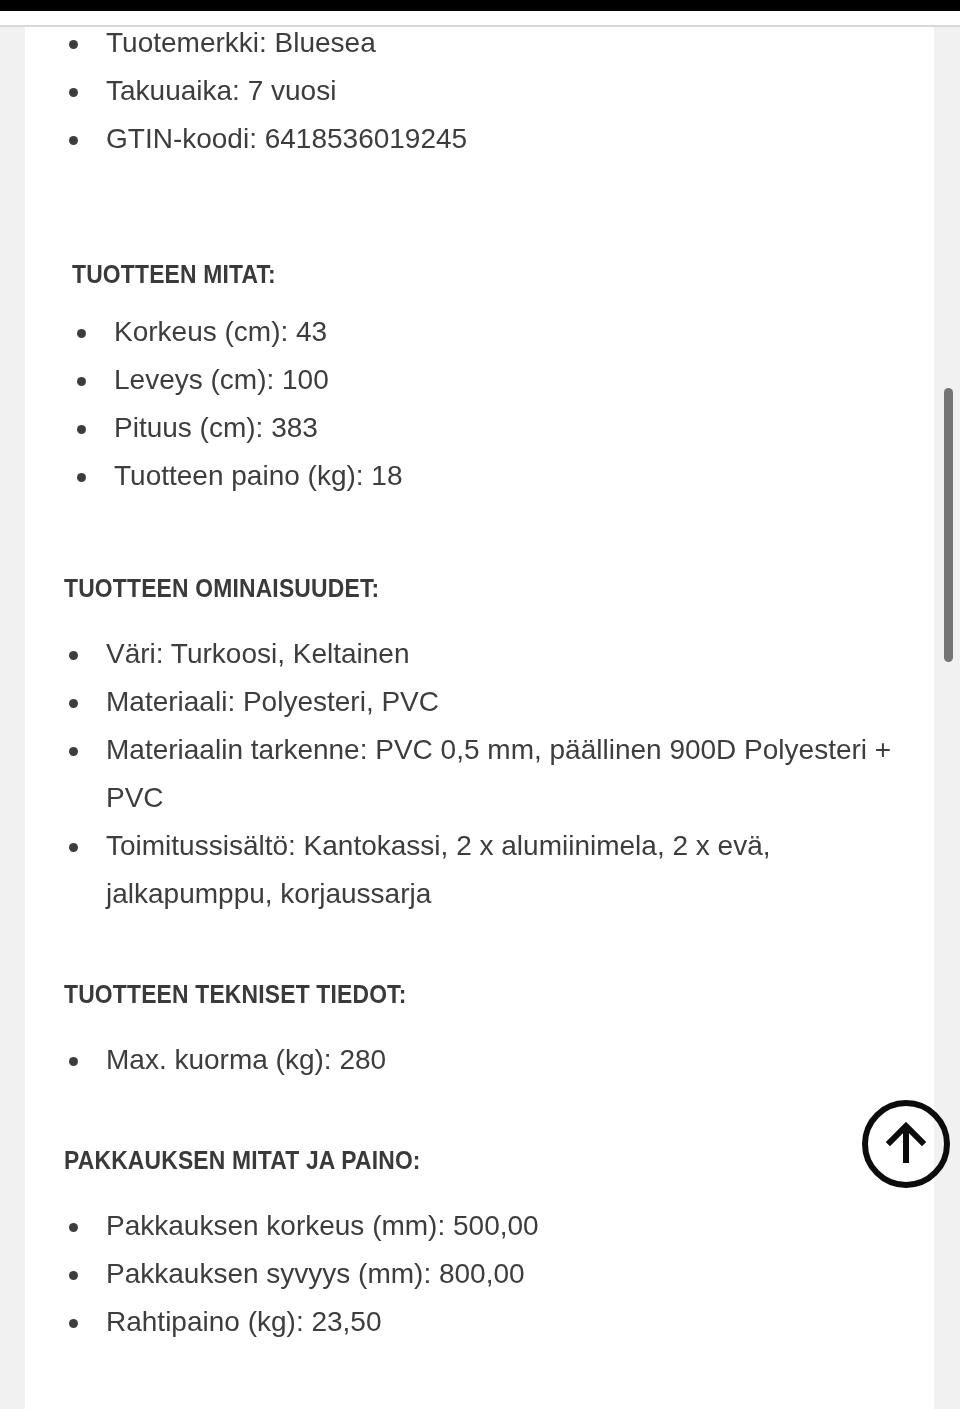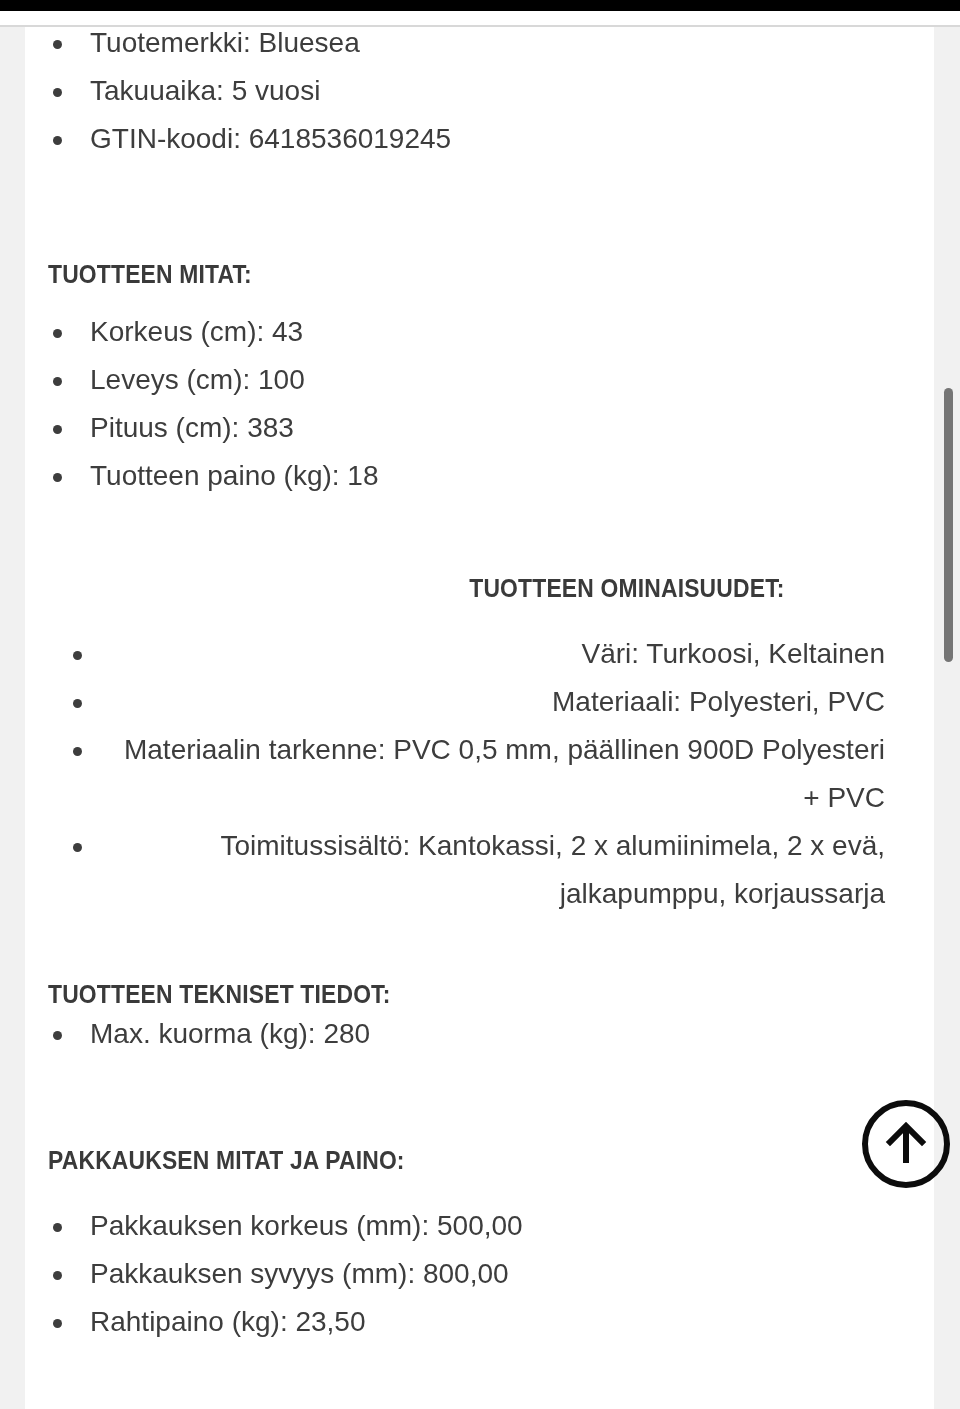--- a/index.html
+++ b/index.html
@@ -56,20 +56,21 @@
     top: 27px;
     left: 25px;
     width: 909px;
     height: 1382px;
     background: #ffffff;
     overflow: hidden;
   }
 
   .section {
     position: relative;
+    padding-left: 16px;
   }
 
   h3.section-heading {
     margin: 0;
     padding: 0;
     color: #3a3a3a;
     font-family: "Liberation Sans Narrow", "Liberation Sans", sans-serif;
     font-weight: bold;
     font-size: 26px;
     letter-spacing: 0.2px;
@@ -153,48 +154,48 @@
 <div id="top-separator"></div>
 
 <div id="left-gutter"></div>
 <div id="right-gutter"></div>
 
 <div id="content-sheet">
 
   <div class="section" style="position:absolute; left:0; top:-8px; width:909px;">
     <ul class="bullet-list">
       <li class="bullet-item">Tuotemerkki: Bluesea</li>
-      <li class="bullet-item">Takuuaika: 5 vuosi</li>
+      <li class="bullet-item">Takuuaika: 7 vuosi</li>
       <li class="bullet-item">GTIN-koodi: 6418536019245</li>
     </ul>
   </div>
 
-  <div class="section" style="position:absolute; left:0; top:232px; width:909px;">
+  <div class="section" style="position:absolute; left:8px; top:232px; width:909px;">
     <h3 class="section-heading" style="margin-left:23px;">TUOTTEEN MITAT:</h3>
     <ul class="bullet-list" style="margin-top:18px;">
       <li class="bullet-item">Korkeus (cm): 43</li>
       <li class="bullet-item">Leveys (cm): 100</li>
       <li class="bullet-item">Pituus (cm): 383</li>
       <li class="bullet-item">Tuotteen paino (kg): 18</li>
     </ul>
   </div>
 
-  <div class="section" style="position:absolute; left:0; top:546px; width:860px;text-align:right;">
+  <div class="section" style="position:absolute; left:0; top:546px; width:860px;">
     <h3 class="section-heading" style="margin-left:23px;">TUOTTEEN OMINAISUUDET:</h3>
-    <ul class="bullet-list" style="margin-top:26px;margin-left:20px;">
+    <ul class="bullet-list" style="margin-top:26px;">
       <li class="bullet-item">Väri: Turkoosi, Keltainen</li>
       <li class="bullet-item">Materiaali: Polyesteri, PVC</li>
       <li class="bullet-item">Materiaalin tarkenne: PVC 0,5 mm, päällinen 900D Polyesteri + PVC</li>
       <li class="bullet-item">Toimitussisältö: Kantokassi, 2 x alumiinimela, 2 x evä, jalkapumppu, korjaussarja</li>
     </ul>
   </div>
 
   <div class="section" style="position:absolute; left:0; top:952px; width:762px;">
     <h3 class="section-heading" style="margin-left:23px;">TUOTTEEN TEKNISET TIEDOT:</h3>
-    <ul class="bullet-list" style="">
+    <ul class="bullet-list" style="margin-top:26px;">
       <li class="bullet-item">Max. kuorma (kg): 280</li>
     </ul>
   </div>
 
   <div class="section" style="position:absolute; left:0; top:1118px; width:832px;">
     <h3 class="section-heading" style="margin-left:23px;">PAKKAUKSEN MITAT JA PAINO:</h3>
     <ul class="bullet-list" style="margin-top:26px;">
       <li class="bullet-item">Pakkauksen korkeus (mm): 500,00</li>
       <li class="bullet-item">Pakkauksen syvyys (mm): 800,00</li>
       <li class="bullet-item">Rahtipaino (kg): 23,50</li>

